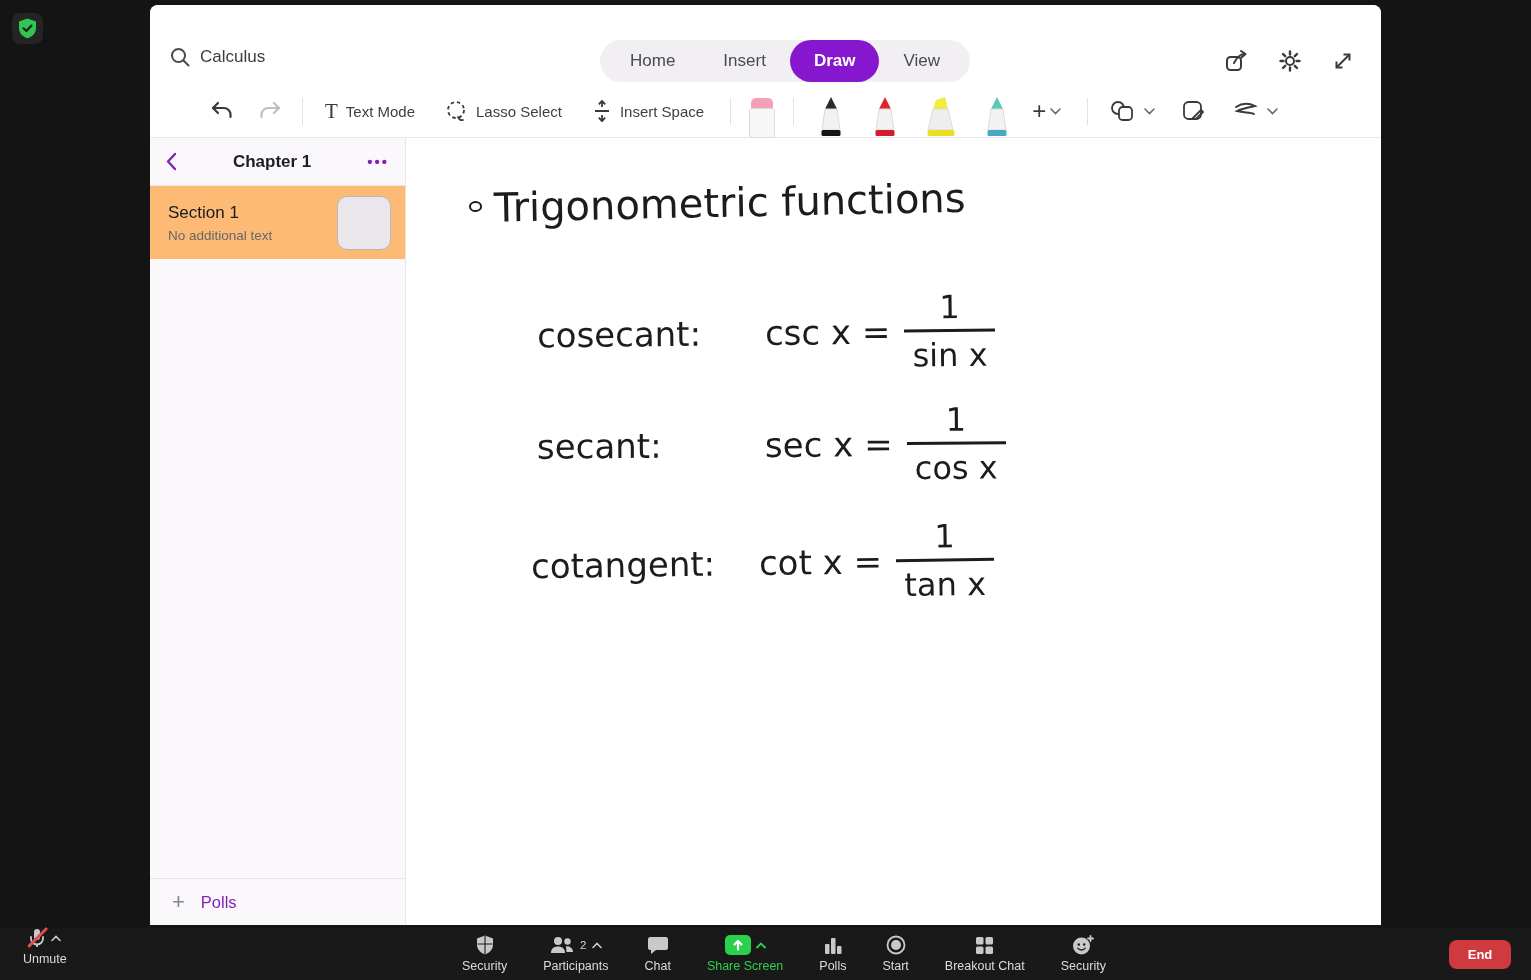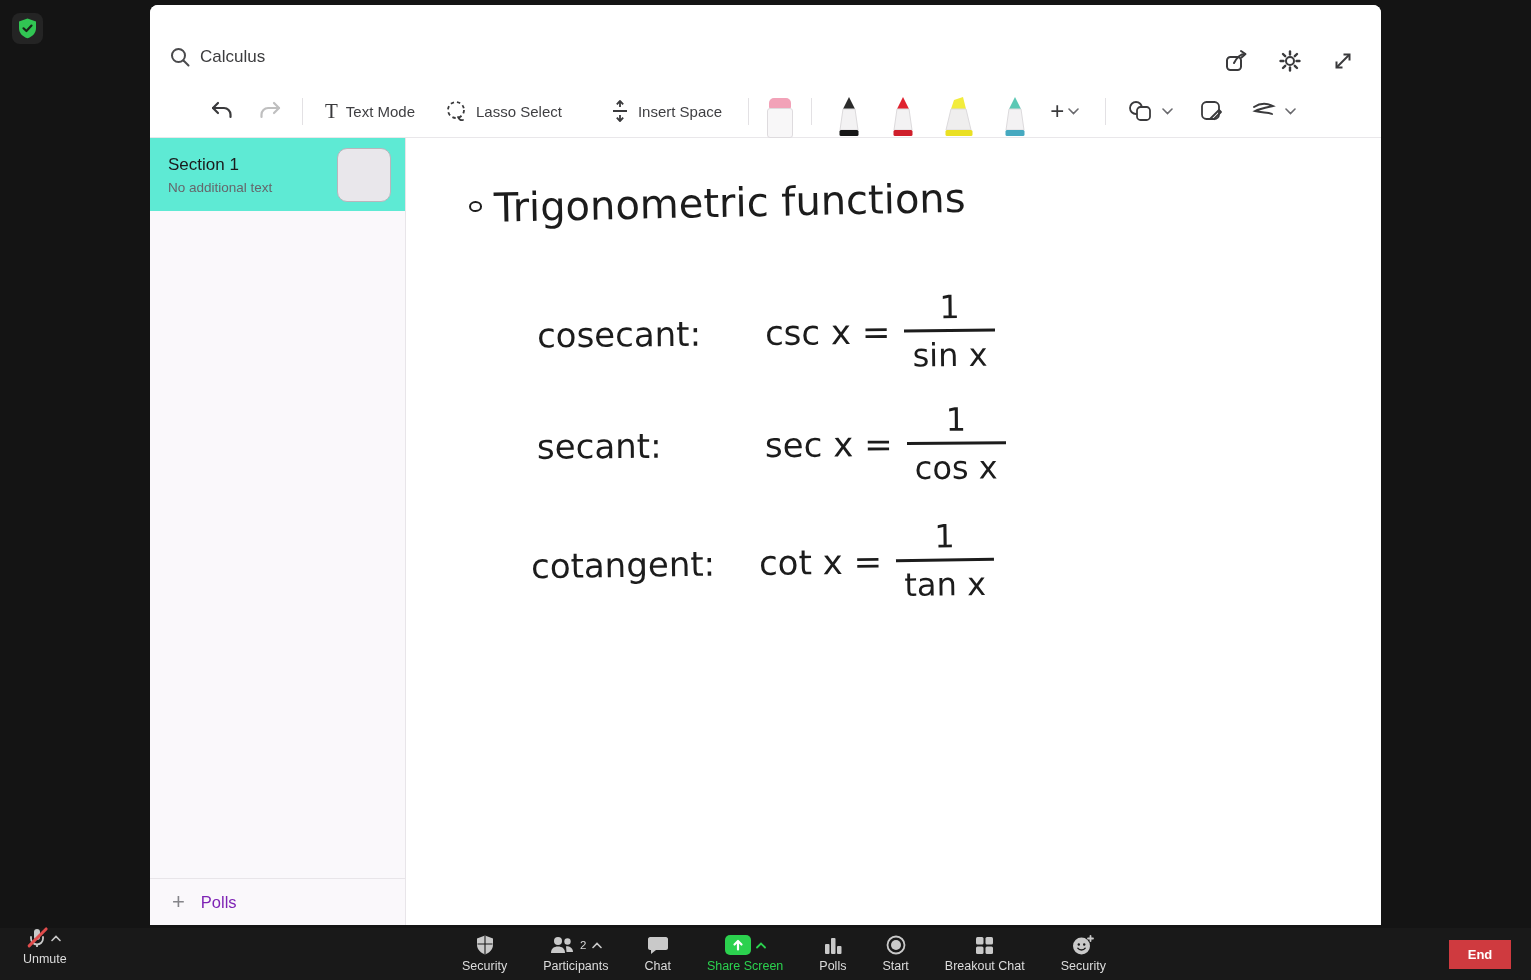--- a/index.html
+++ b/index.html
@@ -35,21 +35,21 @@
   .eraser { width:26px; height:40px; position:relative; margin-top:14px; }
   .eraser .cap { position:absolute; top:0; left:2px; width:22px; height:11px; background:#f2a2b8; border-radius:5px 5px 2px 2px; }
   .eraser .body { position:absolute; top:10px; left:0; width:26px; height:30px; background:#f8f7f8; border:1px solid #dedbde; border-radius:3px; }
   .plusbtn { font-size:24px; color:#3a3a3c; font-weight:400; display:flex; align-items:center; }
 
   
   .sidebar { position:absolute; left:0; top:133px; bottom:0; width:256px; background:#faf8fb; border-right:1px solid #e8e5e9; }
   .sb-header { height:48px; display:flex; align-items:center; padding:0 16px; border-bottom:1px solid #edeaef; }
   .sb-title { flex:1; text-align:center; font-size:17px; font-weight:600; color:#1e1e20; }
   .sb-menu { color:#7e23b5; font-size:15px; letter-spacing:2px; font-weight:700; }
-  .section-item { height:73px; background:#5eead4; display:flex; align-items:center; padding:0 14px 0 18px; }
+  .section-item { height:73px; background:#fdba74; display:flex; align-items:center; padding:0 14px 0 18px; }
   .section-text { flex:1; }
   .section-title { font-size:17px; color:#1b1b1d; margin-bottom:5px; }
   .section-sub { font-size:13.5px; color:#66666b; }
   .thumb { width:54px; height:54px; background:#e9e7eb; border:1px solid #b8b5bc; border-radius:10px; }
   .add-page { position:absolute; left:0; right:0; bottom:0; height:47px; border-top:1px solid #e8e5e9;
               display:flex; align-items:center; gap:16px; padding:0 22px; }
   .add-page .plus { font-size:22px; color:#85858a; }
   .add-page .lbl { font-size:16.5px; color:#7e23b5; }
 
   
@@ -70,21 +70,21 @@
   .zitem { display:flex; flex-direction:column; align-items:center; justify-content:center; gap:4px;
            color:#dcdcdc; font-size:12.5px; }
   .zicon-row { display:flex; align-items:center; gap:5px; height:20px; }
   .zleft { position:absolute; left:14px; top:0; height:52px; display:flex; gap:26px; align-items:center;flex-direction:column; }
   .zcenter { position:absolute; left:462px; top:0; height:52px; display:flex; gap:36px; align-items:center; }
   .slashwrap { position:relative; display:inline-flex; }
   .redslash { position:absolute; left:-4px; top:8px; width:27px; height:2.6px; background:#e04c4c; transform:rotate(-45deg); border-radius:2px; }
   .share-label { color:#2bd14e; }
   .share-rect { width:26px; height:20px; background:#2bd14e; border-radius:5px; display:flex; align-items:center; justify-content:center; }
   .count { font-size:11.5px; color:#d6d6d6; }
-  .end-btn { position:absolute; right:20px; top:12px; width:62px; height:29px; background:#cf3a3f; border-radius:0;
+  .end-btn { position:absolute; right:20px; top:12px; width:62px; height:29px; background:#cf3a3f; border-radius:8px;
              color:#fff; font-weight:700; font-size:13px; display:flex; align-items:center; justify-content:center; }
 </style>
 </head>
 <body>
 
 <div class="shield-badge">
   <svg width="19" height="21" viewBox="0 0 19 21">
     <path d="M9.5 0.5 L18 3.5 V10 C18 15.5 14 18.8 9.5 20.3 C5 18.8 1 15.5 1 10 V3.5 Z" fill="#31c553"></path>
     <path d="M5.5 10.3 L8.4 13 L13.5 7.6" fill="none" stroke="#182418" stroke-width="2.2" stroke-linecap="round" stroke-linejoin="round"></path>
   </svg>
@@ -94,20 +94,26 @@
 
   <div class="topbar">
     <div class="search">
       <svg width="20" height="20" viewBox="0 0 20 20">
         <circle cx="8.5" cy="8.5" r="6.5" fill="none" stroke="#4a4a4c" stroke-width="2"></circle>
         <line x1="13.5" y1="13.5" x2="18.5" y2="18.5" stroke="#4a4a4c" stroke-width="2" stroke-linecap="round"></line>
       </svg>
       <span>Calculus</span>
     </div>
 
+    <div class="tabs">
+      <div class="tab">Home</div>
+      <div class="tab">Insert</div>
+      <div class="tab active">Draw</div>
+      <div class="tab">View</div>
+    </div>
 
     <div class="win-icons">
       <svg width="25" height="24" viewBox="0 0 25 24">
         <rect x="3" y="8" width="14" height="13" rx="3.5" fill="none" stroke="#3a3a3c" stroke-width="2"></rect>
         <path d="M10 14 C13 8 17 5 21 5" fill="none" stroke="#3a3a3c" stroke-width="2" stroke-linecap="round"></path>
         <path d="M17 2 L21.5 5 L17.5 8.5" fill="none" stroke="#3a3a3c" stroke-width="2" stroke-linecap="round" stroke-linejoin="round"></path>
       </svg>
       <svg width="24" height="24" viewBox="0 0 24 24">
         <circle cx="12" cy="12" r="4" fill="none" stroke="#3a3a3c" stroke-width="2"></circle>
         <g stroke="#3a3a3c" stroke-width="2.4" stroke-linecap="round">
@@ -138,21 +144,21 @@
       <path d="M16 3 L21 8 L16 13" fill="none" stroke="#3a3a3c" stroke-width="2.2" stroke-linecap="round" stroke-linejoin="round"></path>
       <path d="M21 8 H10 a6.5 6.5 0 0 0 -6.5 6.5 V17" fill="none" stroke="#3a3a3c" stroke-width="2.2" stroke-linecap="round"></path>
     </svg>
     <div class="vdiv" style="margin-right:22px"></div>
 
     <div class="tbtn" style="margin-right:30px">
       <span class="t-glyph">T</span>
       <span>Text Mode</span>
     </div>
 
-    <div class="tbtn" style="margin-right:48px">
+    <div class="tbtn" style="margin-right:30px">
       <svg width="23" height="23" viewBox="0 0 23 23">
         <circle cx="11" cy="10" r="8" fill="none" stroke="#3a3a3c" stroke-width="1.8" stroke-dasharray="3.4 3"></circle>
         <path d="M13 17 q2 4 5 3" fill="none" stroke="#3a3a3c" stroke-width="1.8" stroke-linecap="round"></path>
       </svg>
       <span>Lasso Select</span>
     </div>
 
     <div class="tbtn" style="margin-right:26px">
       <svg width="20" height="24" viewBox="0 0 20 24">
         <line x1="10" y1="2.5" x2="10" y2="8" stroke="#3a3a3c" stroke-width="1.8"></line>
@@ -236,20 +242,27 @@
       <svg width="26" height="18" viewBox="0 0 26 18">
         <path d="M3 5 C 9 1 16 1 22 4 C 13 6 8 7 4 9 C 11 11 17 10 21 12" fill="none" stroke="#3a3a3c" stroke-width="1.9" stroke-linecap="round"></path>
       </svg>
       <svg width="11" height="7" viewBox="0 0 11 7">
         <polyline points="1,1 5.5,5.5 10,1" fill="none" stroke="#6a6a6e" stroke-width="1.6" stroke-linecap="round"></polyline>
       </svg>
     </div>
   </div>
 
   <div class="sidebar">
+    <div class="sb-header">
+      <svg width="11" height="19" viewBox="0 0 11 19">
+        <polyline points="9,2 2,9.5 9,17" fill="none" stroke="#7e23b5" stroke-width="2.4" stroke-linecap="round" stroke-linejoin="round"></polyline>
+      </svg>
+      <div class="sb-title">Chapter 1</div>
+      <div class="sb-menu">•••</div>
+    </div>
 
     <div class="section-item">
       <div class="section-text">
         <div class="section-title">Section 1</div>
         <div class="section-sub">No additional text</div>
       </div>
       <div class="thumb"></div>
     </div>
 
     <div class="add-page">

